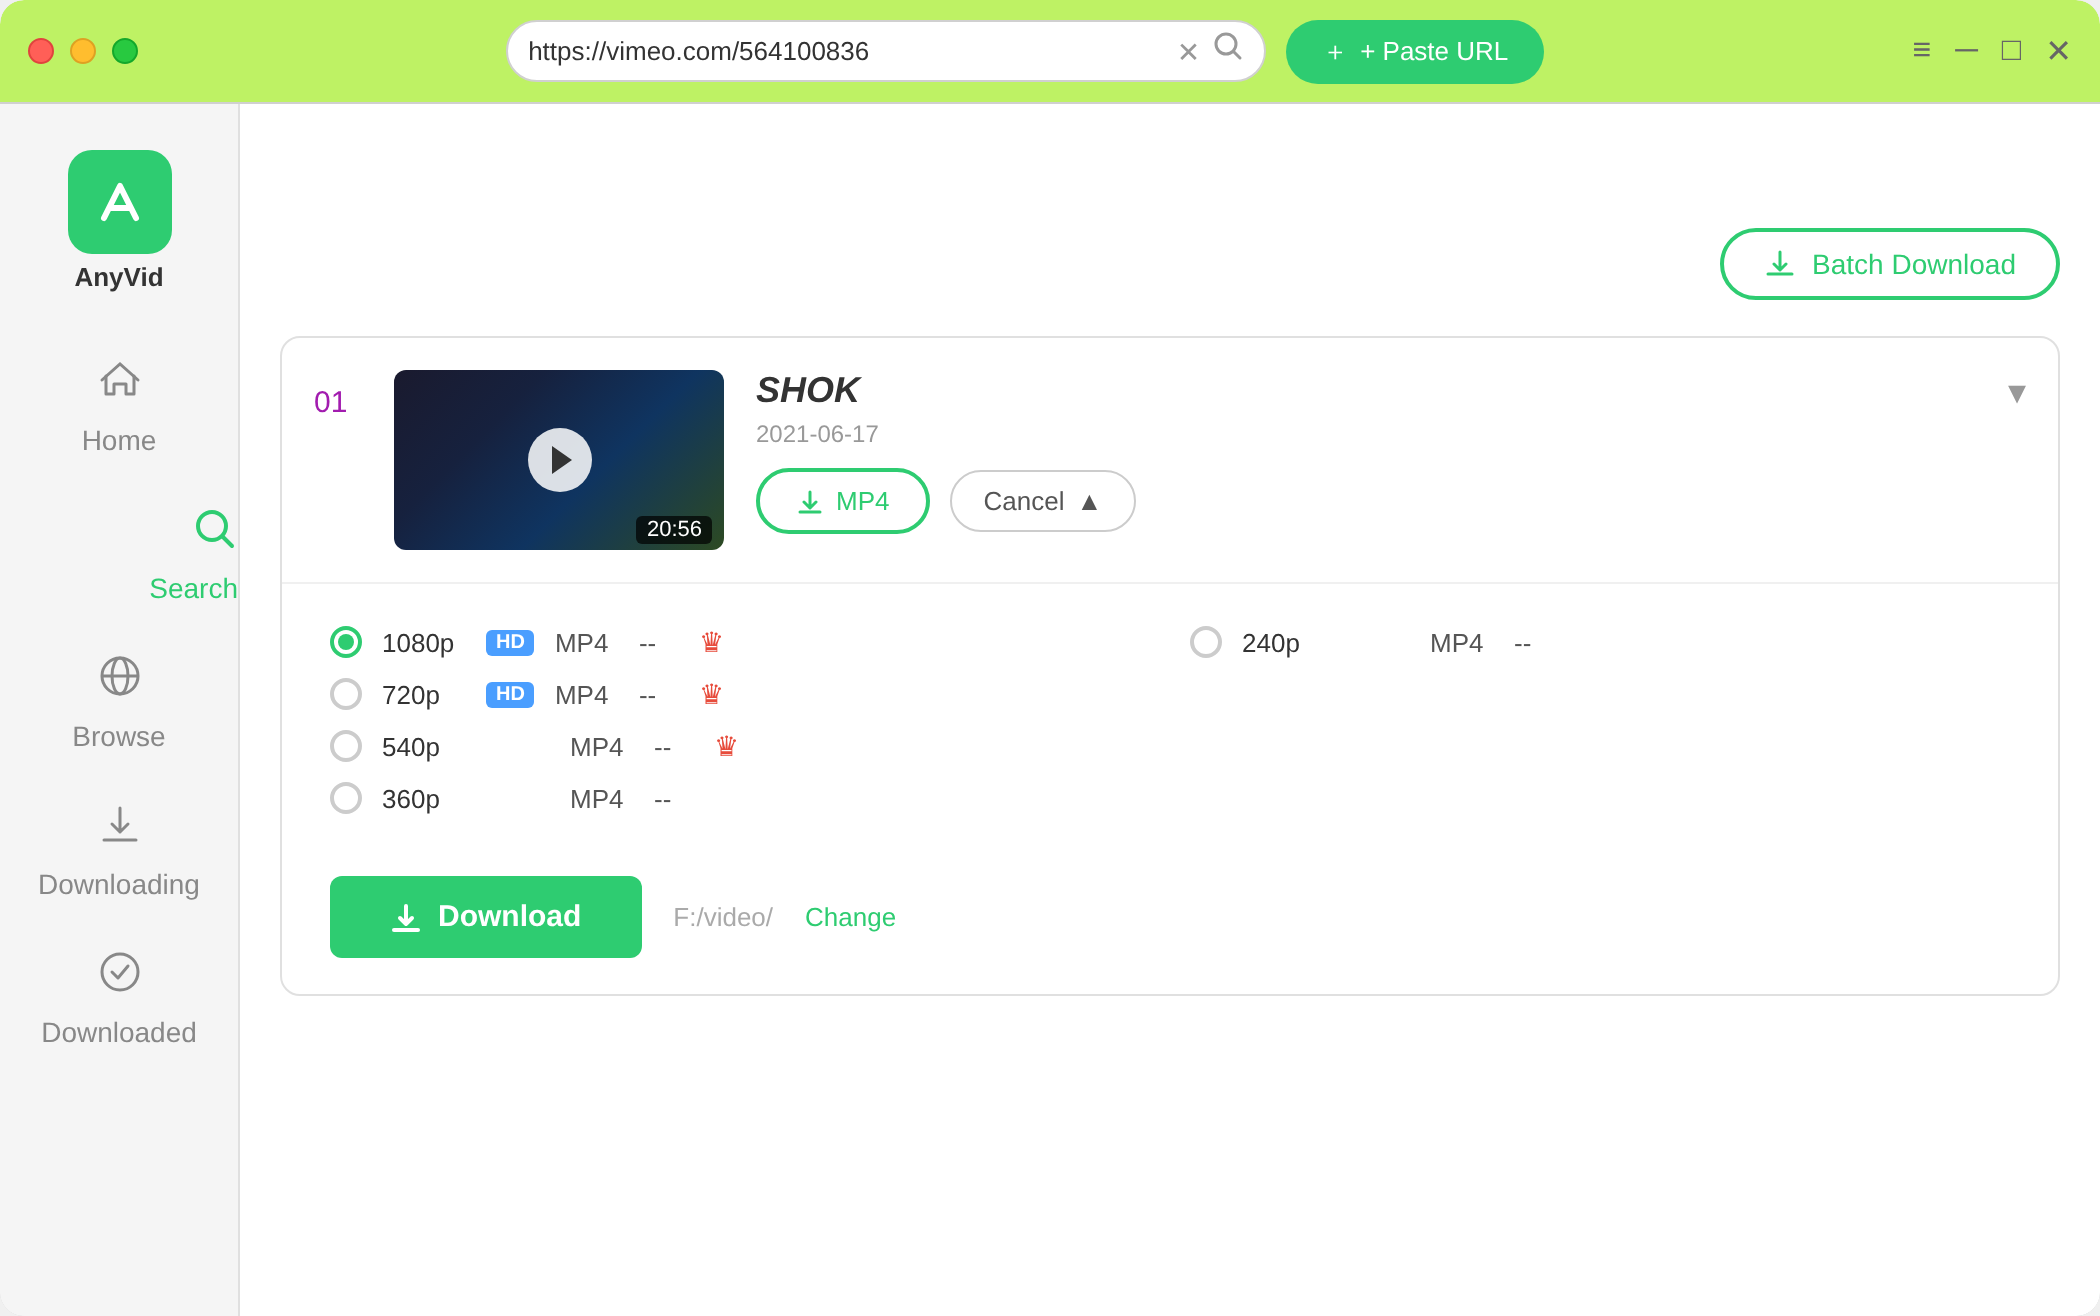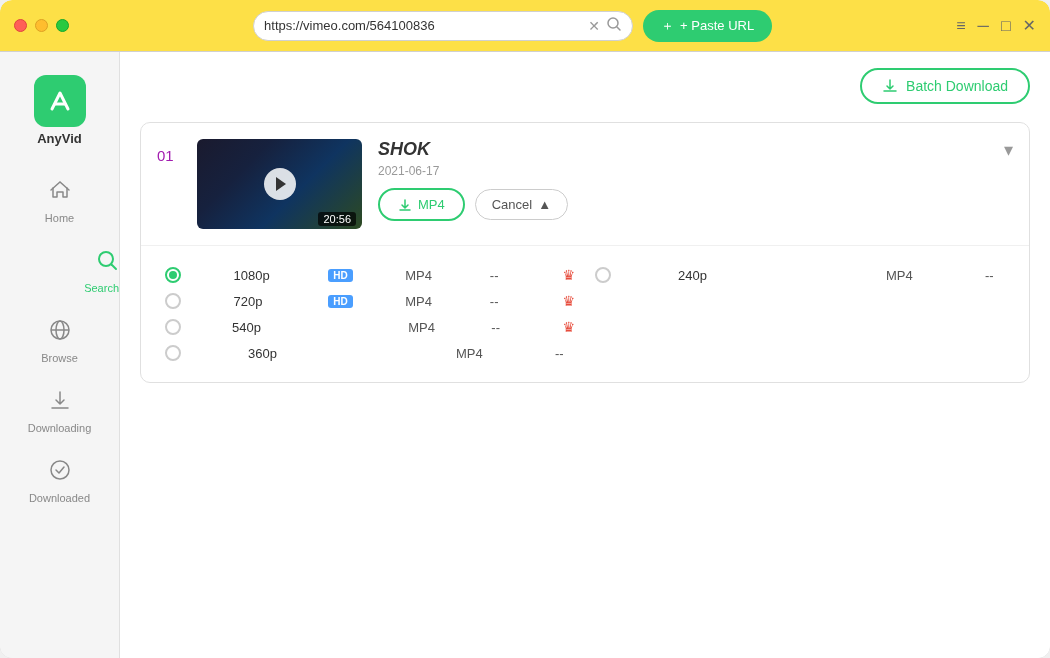--- a/index.html
+++ b/index.html
@@ -16,21 +16,21 @@
       height: 658px;
       background: #f5f5f5;
       border-radius: 12px;
       display: flex;
       flex-direction: column;
       overflow: hidden;
       box-shadow: 0 4px 20px rgba(0,0,0,0.2);
     }
     .title-bar {
       height: 52px;
-      background: #fde047;
+      background: #bef264;
       display: flex;
       align-items: center;
       padding: 0 14px;
       border-bottom: 1px solid #d0d0d0;
       flex-shrink: 0;
       border-radius: 12px 12px 0 0;
     }
     .traffic-lights {
       display: flex;
       gap: 8px;
@@ -165,36 +165,37 @@
       cursor: pointer;
       gap: 4px;
     }
     .nav-item.active { color: #2ecc71; align-items: flex-end; }
     .nav-item .nav-icon {
       font-size: 22px;
       color: #888;
     }
     .nav-item.active .nav-icon { color: #2ecc71; }
     .nav-item .nav-label {
-      font-size: 11px;
+      font-size: 14px;
       color: #888;
     }
     .nav-item.active .nav-label { color: #2ecc71; }
 
     .content-area {
       flex: 1;
       background: white;
       overflow-y: auto;
       position: relative;
     }
 
     .batch-download-btn-wrap {
       display: flex;
       justify-content: flex-end;
       padding: 16px 20px 8px 20px;
+      margin-top: 46px;
     }
     .batch-download-btn {
       background: white;
       border: 2px solid #2ecc71;
       color: #2ecc71;
       border-radius: 20px;
       padding: 8px 20px;
       font-size: 14px;
       font-weight: 500;
       cursor: pointer;
@@ -328,22 +329,22 @@
 
     .quality-grid {
       padding: 16px 24px;
       display: grid;
       grid-template-columns: 1fr 1fr;
       gap: 8px 20px;
     }
     .quality-row {
       display: flex;
       align-items: center;
+      gap: 10px;
       padding: 5px 0;
-      justify-content: space-between;
     }
     .radio-btn {
       width: 16px;
       height: 16px;
       border-radius: 50%;
       border: 2px solid #ccc;
       cursor: pointer;
       display: flex;
       align-items: center;
       justify-content: center;
@@ -610,16 +611,27 @@
             <div class="quality-row">
               <div class="radio-btn"></div>
               <span class="quality-label">240p</span>
               <span style="min-width:32px;"></span>
               <span class="format-label">MP4</span>
               <span class="size-label">--</span>
             </div>
           </div>
         </div>
 
+        <div class="download-footer">
+          <button class="download-btn">
+            <svg width="16" height="16" viewBox="0 0 16 16" fill="none">
+              <path d="M8 2V11M5 8L8 11L11 8" stroke="white" stroke-width="2" stroke-linecap="round" stroke-linejoin="round"></path>
+              <path d="M2 14H14" stroke="white" stroke-width="2" stroke-linecap="round"></path>
+            </svg>
+            <span>Download</span>
+          </button>
+          <span class="file-path">F:/video/</span>
+          <a class="change-link" href="#">Change</a>
+        </div>
       </div>
     </div>
   </div>
 </div>
 
 </body></html>

